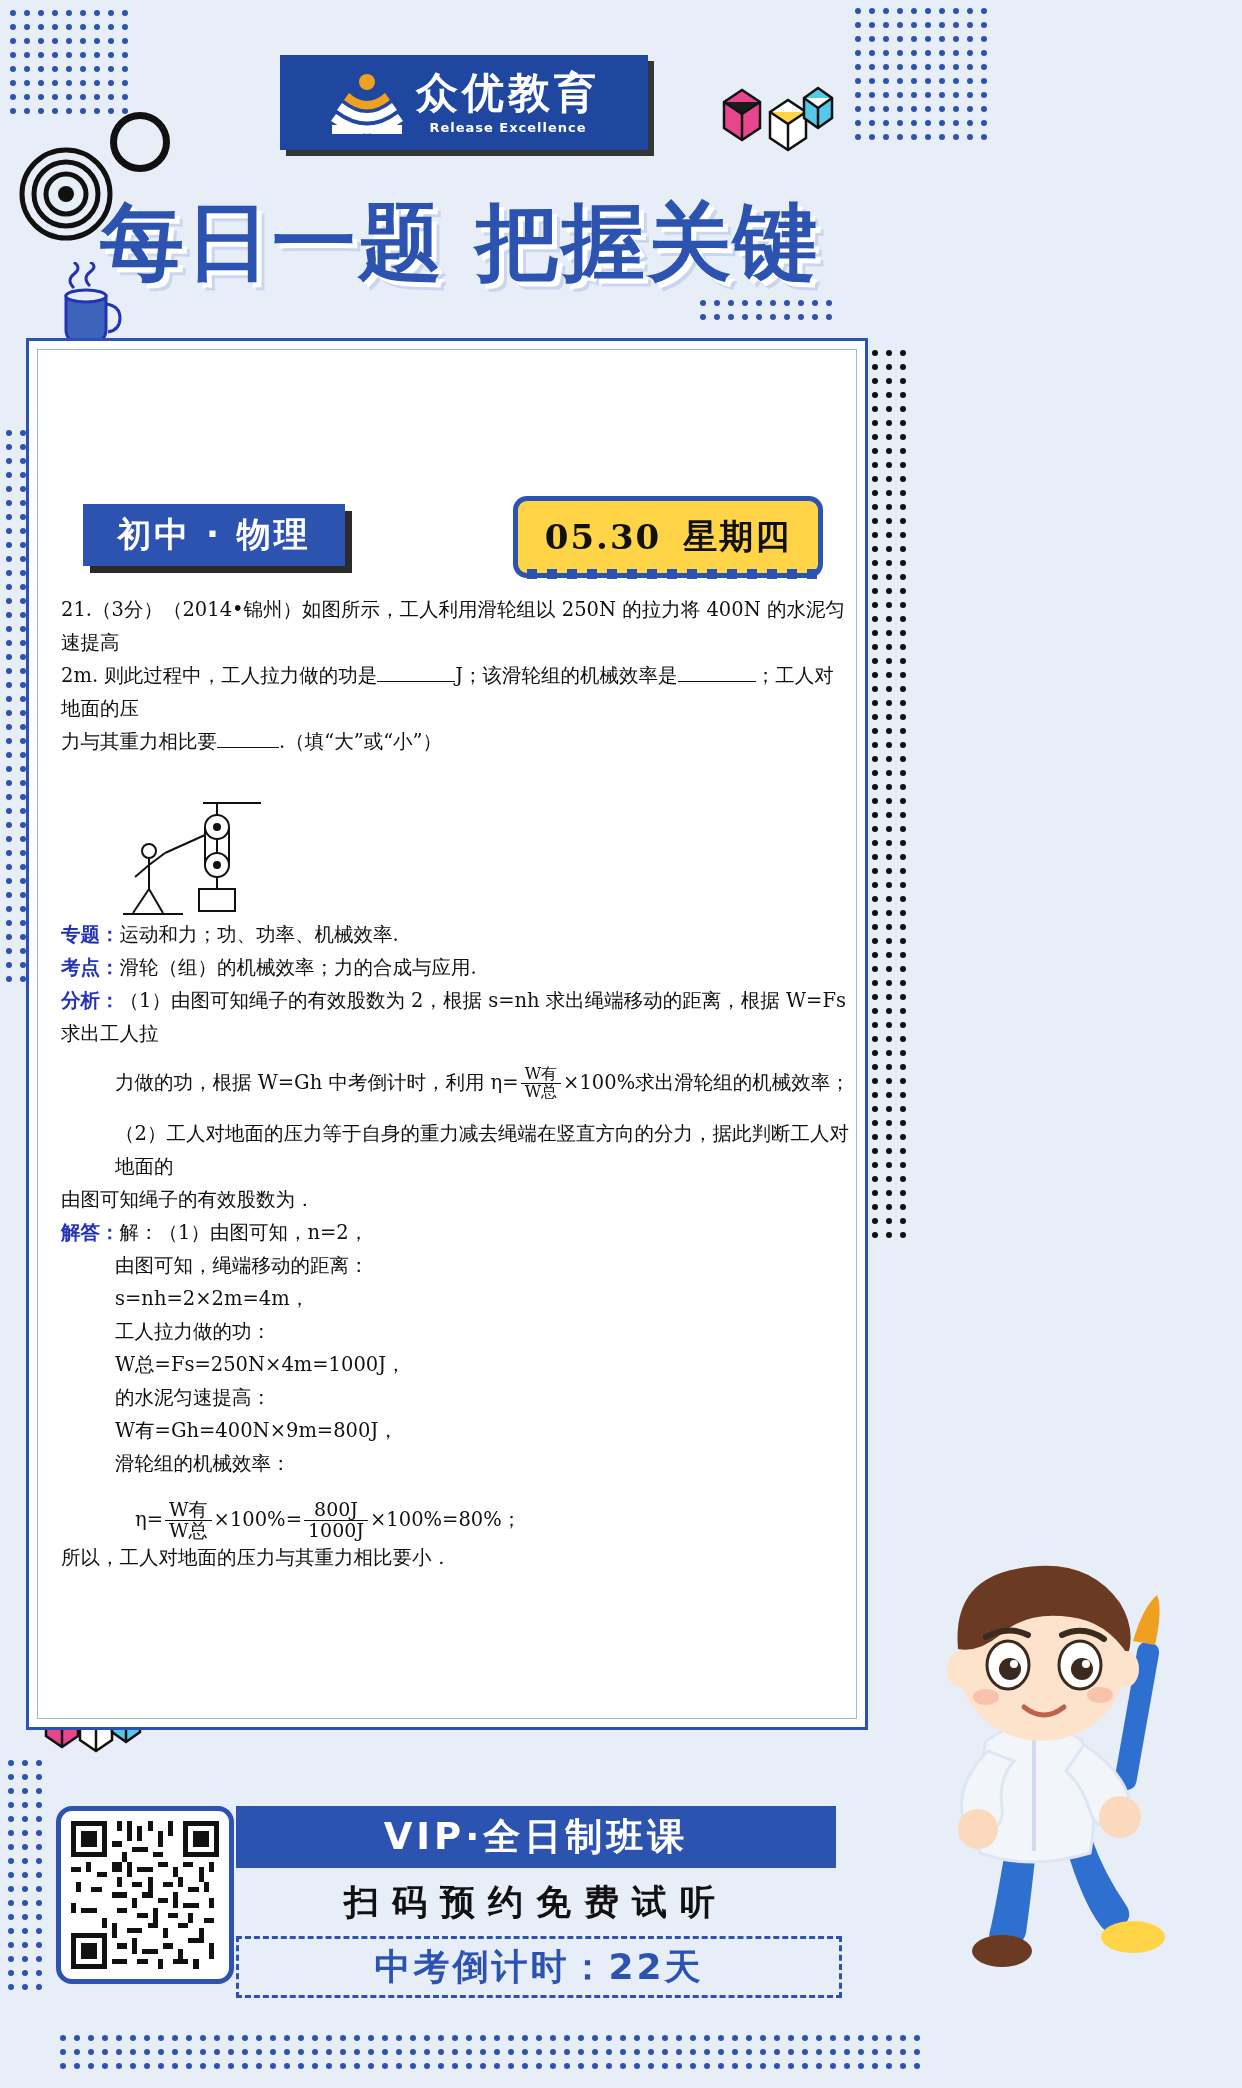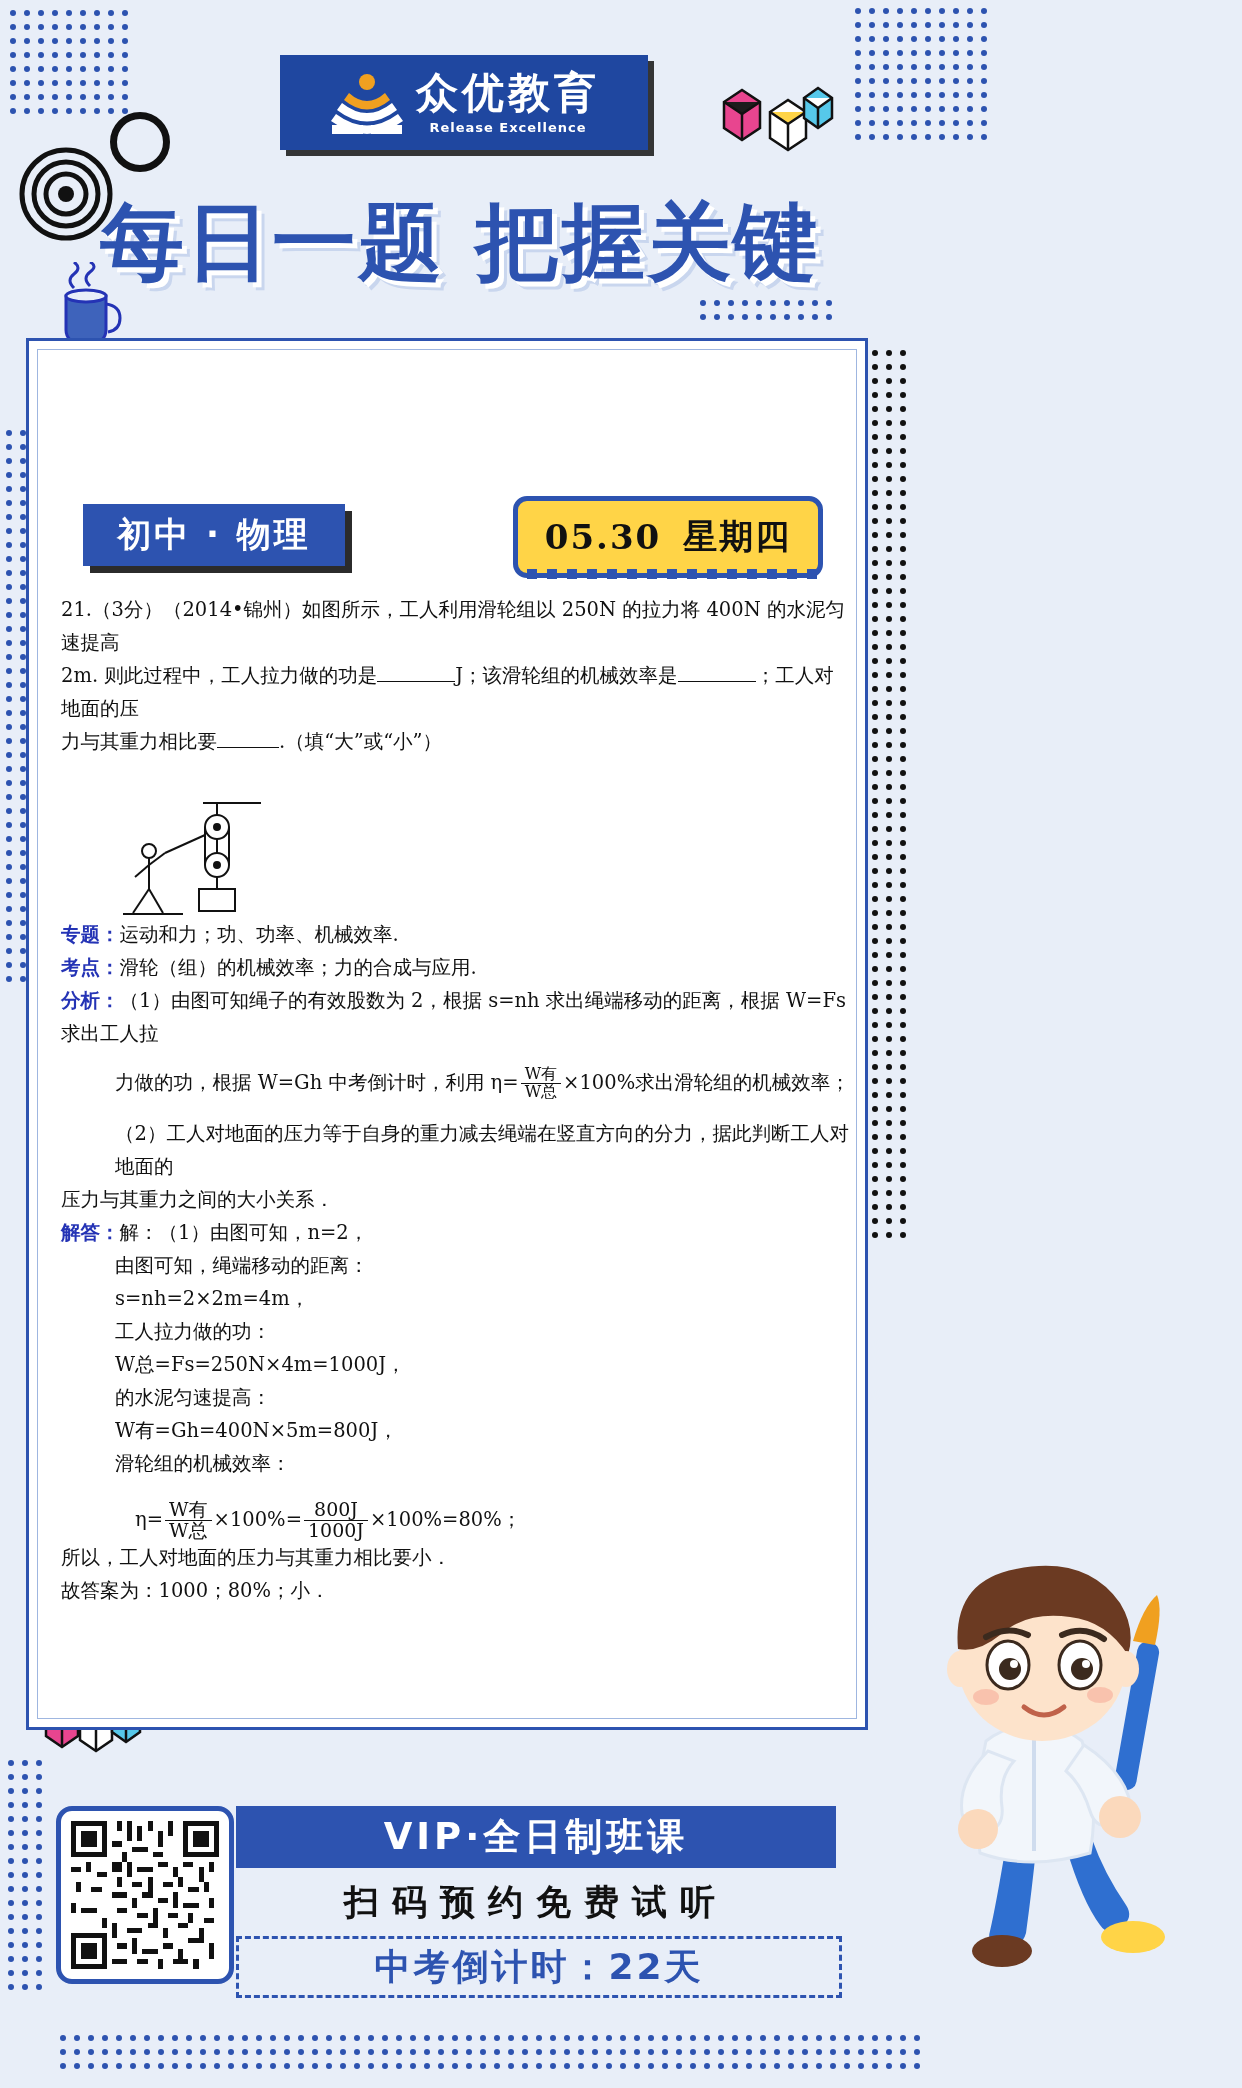--- a/index.html
+++ b/index.html
@@ -956,46 +956,45 @@
     <p class="indent" style="margin-top:16px;">
       <span>力做的功，根据 W=Gh 中考倒计时，利用 η=</span><span class="frac">
           <span class="num">W有</span>
           <span class="den">W总</span>
         </span><span>×100%求出滑轮组的机械效率；</span>
     </p>
     <p class="indent" style="margin-top:16px;">
       <span>（2）工人对地面的压力等于自身的重力减去绳端在竖直方向的分力，据此判断工人对地面的</span>
     </p>
     <p>
-      <span>压力与其重力之间的大小关系．</span>
+      <span>由图可知绳子的有效股数为．</span>
     </p>
 
     <p>
       <span class="lbl">解答：</span><span>解：（1）由图可知，n=2，</span>
     </p>
     <p class="indent">由图可知，绳端移动的距离：</p>
     <p class="indent">s=nh=2×2m=4m，</p>
     <p class="indent">工人拉力做的功：</p>
     <p class="indent">W总=Fs=250N×4m=1000J，</p>
     <p class="indent">的水泥匀速提高：</p>
-    <p class="indent">W有=Gh=400N×5m=800J，</p>
+    <p class="indent">W有=Gh=400N×9m=800J，</p>
     <p class="indent">滑轮组的机械效率：</p>
 
     <p class="indent" style="margin-top:20px;padding-left:74px;">
       <span>η=</span><span class="frac big">
           <span class="num">W有</span>
           <span class="den">W总</span>
         </span><span>×100%=</span><span class="frac big">
           <span class="num">800J</span>
           <span class="den">1000J</span>
         </span><span>×100%=80%；</span>
     </p>
 
     <p>所以，工人对地面的压力与其重力相比要小．</p>
-    <p>故答案为：1000；80%；小．</p>
   </div>
 </div>
 
 <div id="mascot">
   <svg width="330" height="430" viewBox="0 0 330 430">
 
     <g>
       <rect x="236" y="96" width="22" height="150" rx="10" fill="#2f6fd0" transform="rotate(10 247 170)"></rect>
       <path d="M243 96 q10 -34 24 -46 q6 14 -2 50 z" fill="#f0a020"></path>
     </g>

